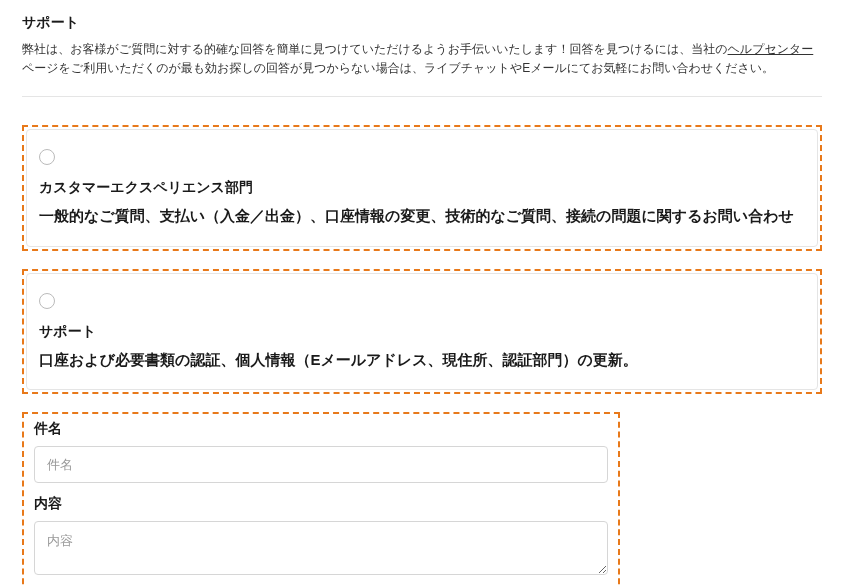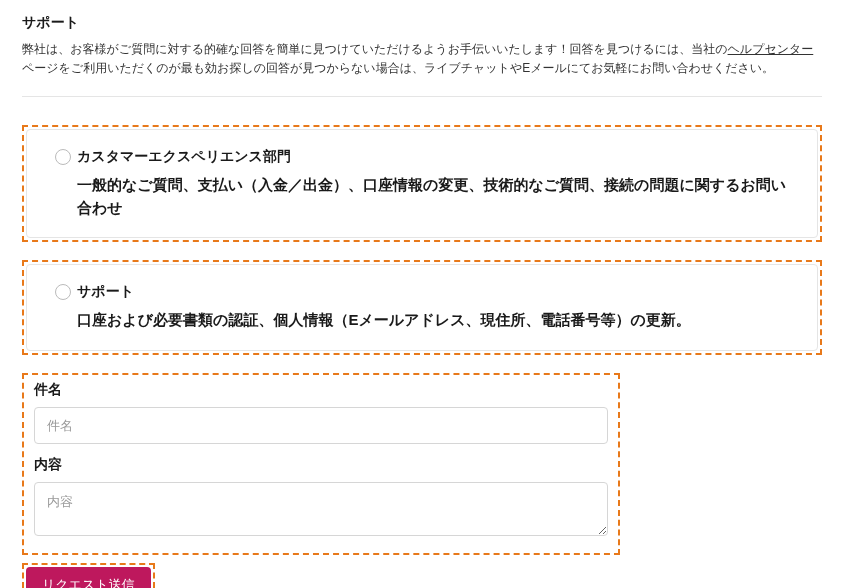--- a/index.html
+++ b/index.html
@@ -31,25 +31,26 @@
       margin: 14px 0 28px 0;
     }
     .dashed-box {
       border: 2px dashed #e8791a;
       padding: 2px;
       margin-bottom: 18px;
     }
     .option-card {
       border: 1px solid #e5e5e5;
       border-radius: 4px;
-      padding: 18px 28px;
+      padding: 18px 12px;
       display: flex;
       align-items: flex-start;
-      gap: 6px;
+      gap: 14px;
       cursor: pointer;
+      flex-direction: column;
     }
     .radio-circle {
       width: 16px;
       height: 16px;
       border: 1.5px solid #bbb;
       border-radius: 50%;
       flex-shrink: 0;
       margin-top: 1px;
       background: #fff;
     }
@@ -144,21 +145,21 @@
       <div class="option-desc">一般的なご質問、支払い（入金／出金）、口座情報の変更、技術的なご質問、接続の問題に関するお問い合わせ</div>
     </div>
   </div>
 </div>
 
 <div class="dashed-box">
   <div class="option-card">
     <span class="radio-circle"></span>
     <div class="option-content">
       <div class="option-title">サポート</div>
-      <div class="option-desc">口座および必要書類の認証、個人情報（Eメールアドレス、現住所、電話番号等）の更新。</div>
+      <div class="option-desc">口座および必要書類の認証、個人情報（Eメールアドレス、現住所、認証部門）の更新。</div>
     </div>
   </div>
 </div>
 
 <div class="form-box">
   <div class="form-field">
     <label class="form-label">件名</label>
     <input type="text" class="text-input" placeholder="件名" style="">
   </div>
   <div class="form-field" style="margin-bottom:2px;">

